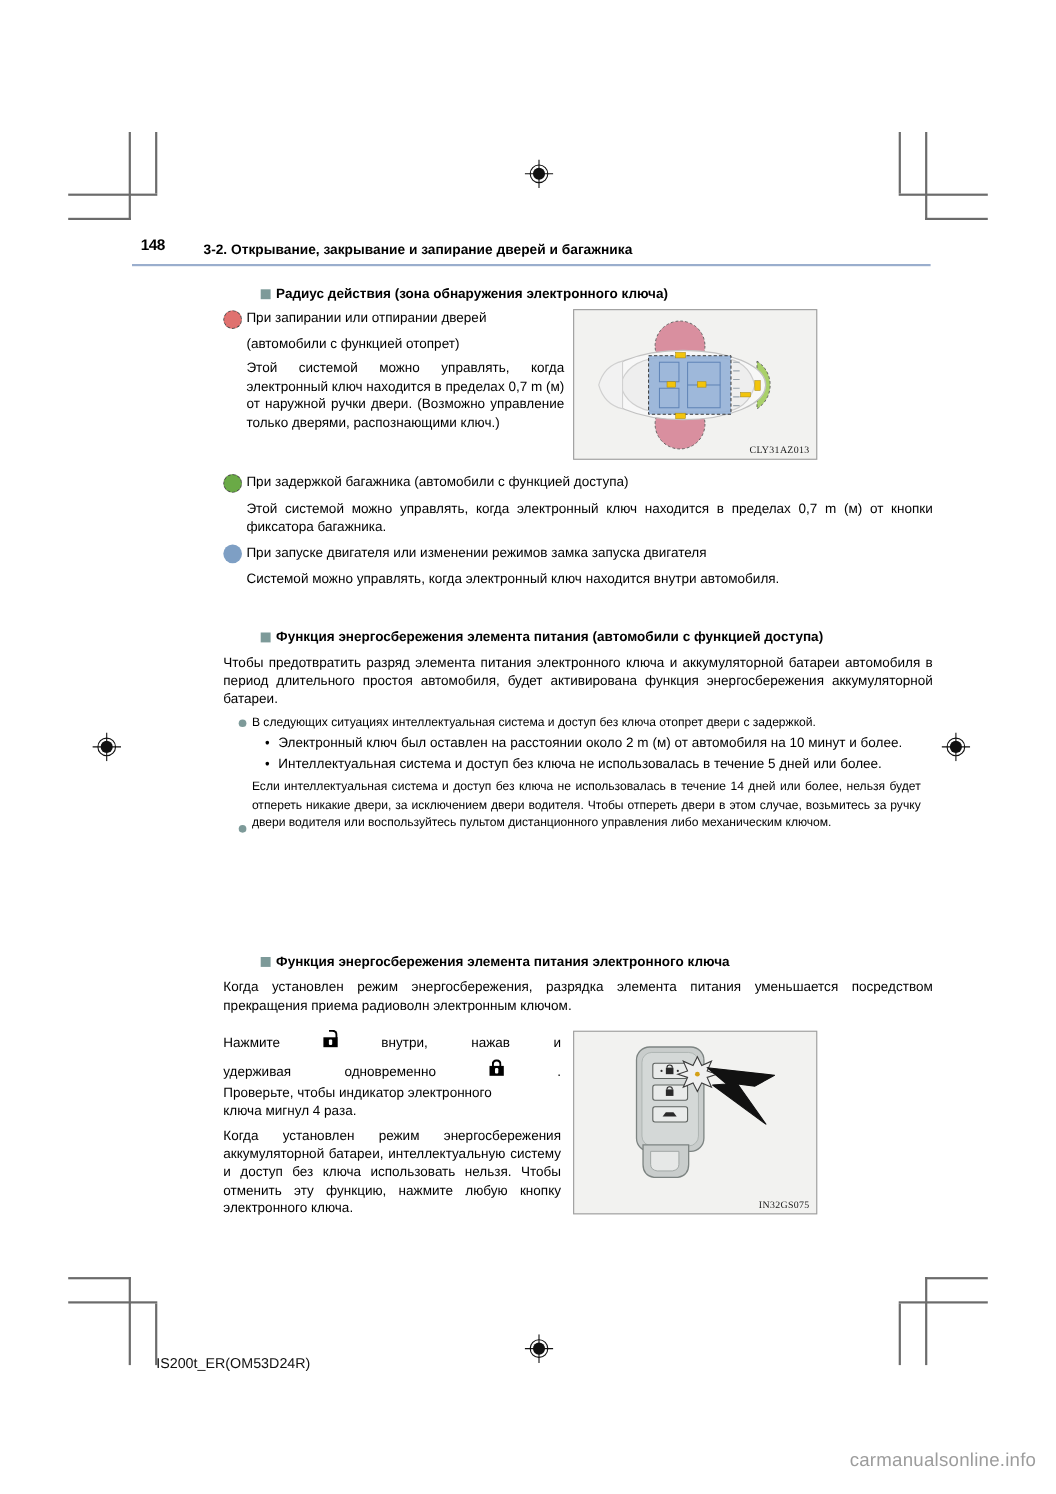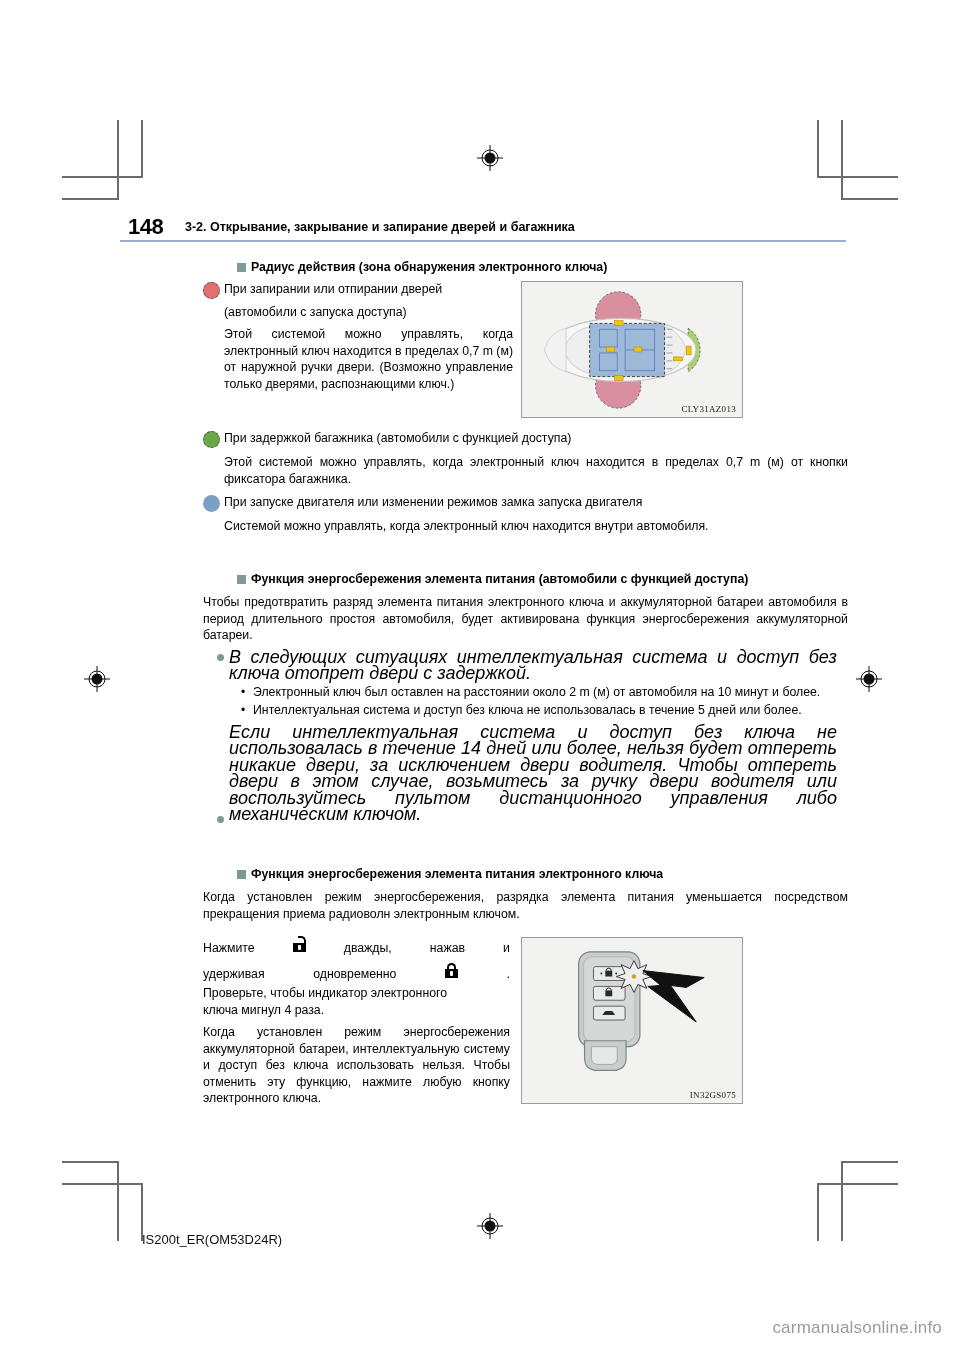--- a/index.html
+++ b/index.html
@@ -30,21 +30,21 @@
   #header {
     position: absolute;
     left: 128px;
     top: 214px;
     width: 716px;
     height: 34px;
   }
   #page-number {
     position: absolute;
     left: 0; top: 0;
-    font-size: 22px;
+    font-size: 14px;
     font-weight: bold;
     letter-spacing: -0.5px;
     color: #000;
   }
   #section-title {
     position: absolute;
     left: 57px; top: 6px;
     font-size: 12.5px;
     font-weight: bold;
     color: #000;
@@ -117,25 +117,24 @@
   }
   .disc {
     flex: 0 0 auto;
     width: 7px; height: 7px;
     border-radius: 50%;
     background: #7d9a99;
     margin-top: 5px;
     margin-right: 5px;
   }
   .disc-text {
-    font-size: 18px;
+    font-size: 11px;
     line-height: 16.5px;
     text-align: justify;
     text-align-last: left;
-    font-style: italic;
   }
 
   
   .bullet-item {
     display: flex;
     align-items: flex-start;
     margin-top: 2px;
   }
   .bullet-mark {
     flex: 0 0 auto;
@@ -341,21 +340,21 @@
       <rect x="153" y="76" width="9" height="4" fill="#f2c40c" stroke="#a8870a" stroke-width="0.5"></rect>
     </svg>
     <div class="figcode">CLY31AZ013</div>
   </div>
 
   <div id="block1">
     <div class="dot-item">
       <span class="dot red"></span>
       <span class="dot-text">При запирании или отпирании дверей</span>
     </div>
-    <div class="dot-text ind" style="margin-top:5px;">(автомобили с запуска доступа)</div>
+    <div class="dot-text ind" style="margin-top:5px;">(автомобили с функцией отопрет)</div>
     <div class="para ind" style="margin-top:5px;">Этой системой можно управлять, когда электронный ключ находится в пределах 0,7 m (м) от наружной ручки двери. (Возможно управление только дверями, распознающими ключ.)</div>
   </div>
 
   <div id="block2">
     <div class="dot-item">
       <span class="dot green"></span>
       <span class="dot-text">При задержкой багажника (автомобили с функцией доступа)</span>
     </div>
     <div class="para ind" style="margin-top:6px; width:624px;">Этой системой можно управлять, когда электронный ключ находится в пределах 0,7 m (м) от кнопки фиксатора багажника.</div>
     <div class="dot-item" style="margin-top:7px;">
@@ -440,21 +439,21 @@
     <div class="figcode">IN32GS075</div>
   </div>
 
   <div id="block5">
     <div style="display:flex; align-items:baseline; justify-content:space-between; font-size:12.3px; line-height:17px;">
       <span>Нажмите</span>
       <span class="lockglyph open">
           <span class="shackle"></span>
           <span class="body"></span>
         </span>
-      <span>дважды,</span>
+      <span>внутри,</span>
       <span>нажав</span>
       <span>и</span>
     </div>
     <div style="display:flex; align-items:baseline; justify-content:space-between; font-size:12.3px; line-height:17px; margin-top:6px;">
       <span>удерживая</span>
       <span>одновременно</span>
       <span class="lockglyph">
           <span class="shackle"></span>
           <span class="body"></span>
         </span>

